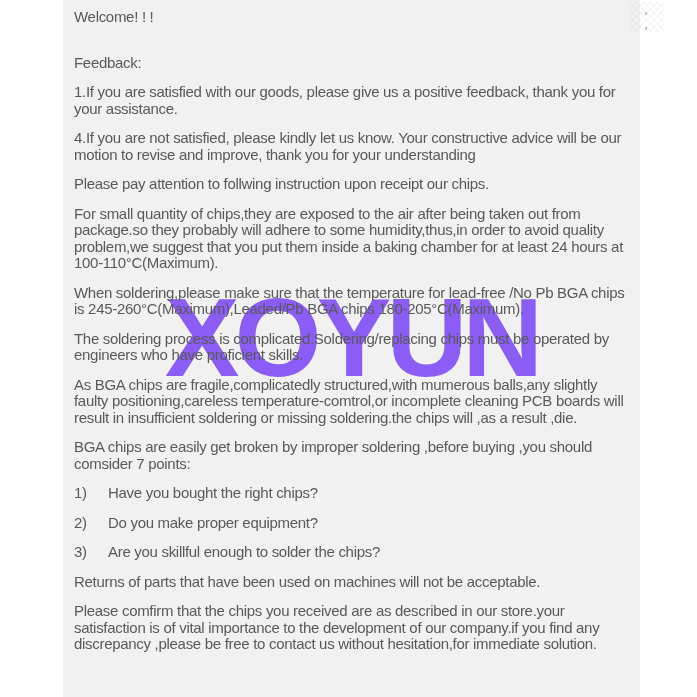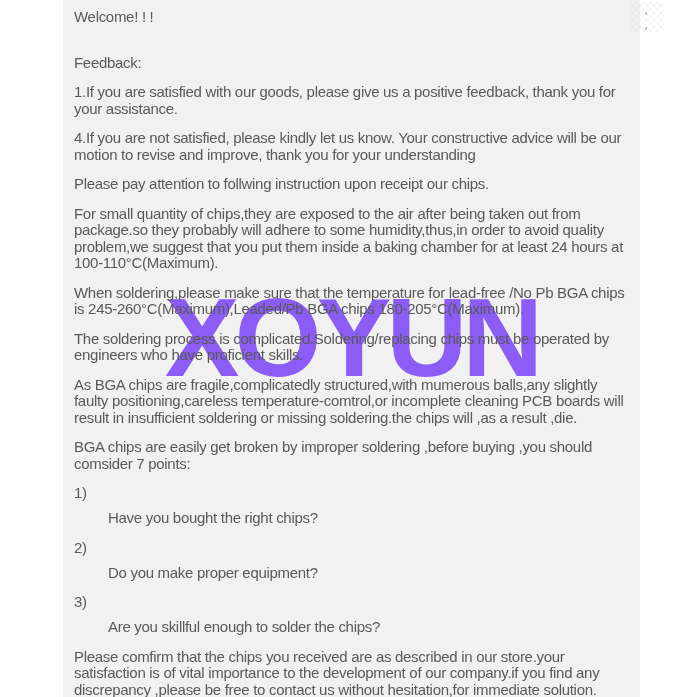--- a/index.html
+++ b/index.html
@@ -78,21 +78,20 @@
     display: flex;
     margin: 0 0 13px 0;
   }
   .list-marker {
     flex: none;
     width: 34px;
   }
   .list-text {
     flex: 1;
     white-space: pre-wrap;
-    margin-top: 25px;
   }
 </style>
 </head>
 <body>
 
 <div class="page" style="background: rgb(255, 255, 255);">
   <div class="content-area" style="background: rgb(241, 241, 241);">
 
     <div class="watermark" style="color: #8b5cf6;">XOYUN</div>
 
@@ -130,18 +129,19 @@
       <div class="list-row">
         <span class="list-marker">2)</span>
         <span class="list-text">Do you make proper equipment?</span>
       </div>
 
       <div class="list-row">
         <span class="list-marker">3)</span>
         <span class="list-text">Are you skillful enough to solder the chips?</span>
       </div>
 
+      <p class="para">Returns of parts that have been used on machines will not be acceptable.</p>
 
       <p class="para">Please comfirm that the chips you received are as described in our store.your satisfaction is of vital importance to the development of our company.if you find any discrepancy ,please be free to contact us without hesitation,for immediate solution.</p>
 
     </div>
   </div>
 </div>
 
 </body></html>

